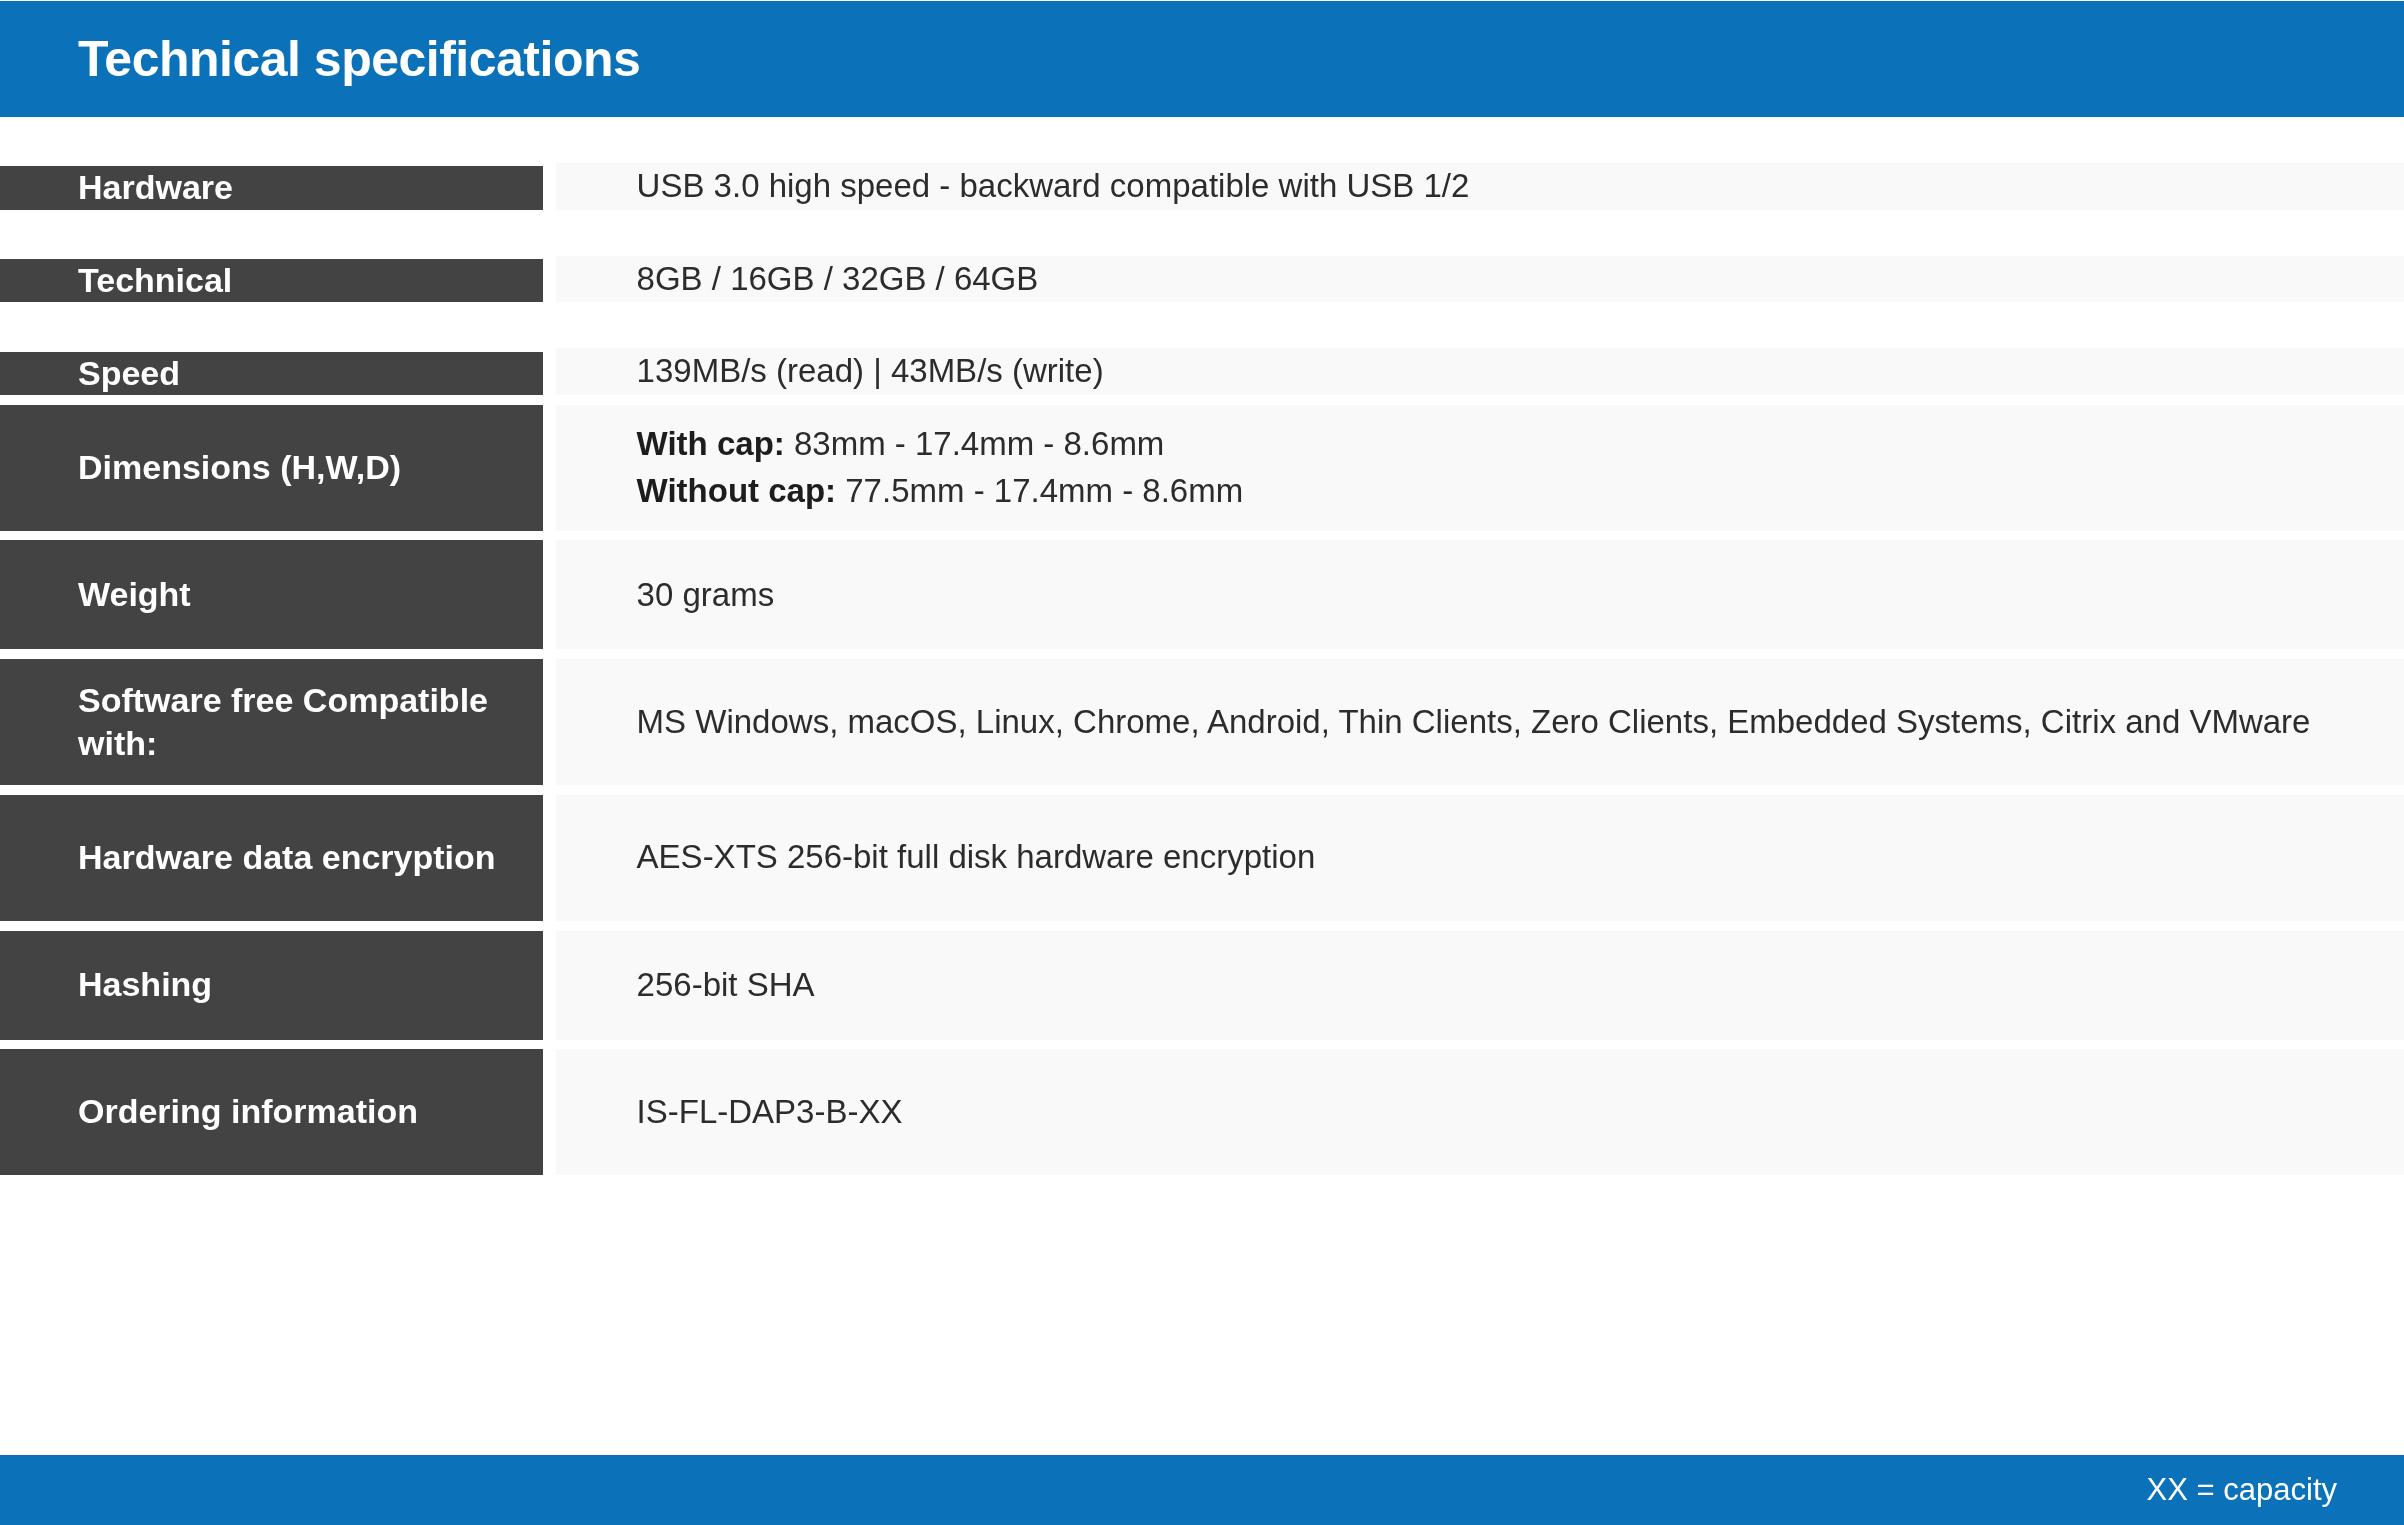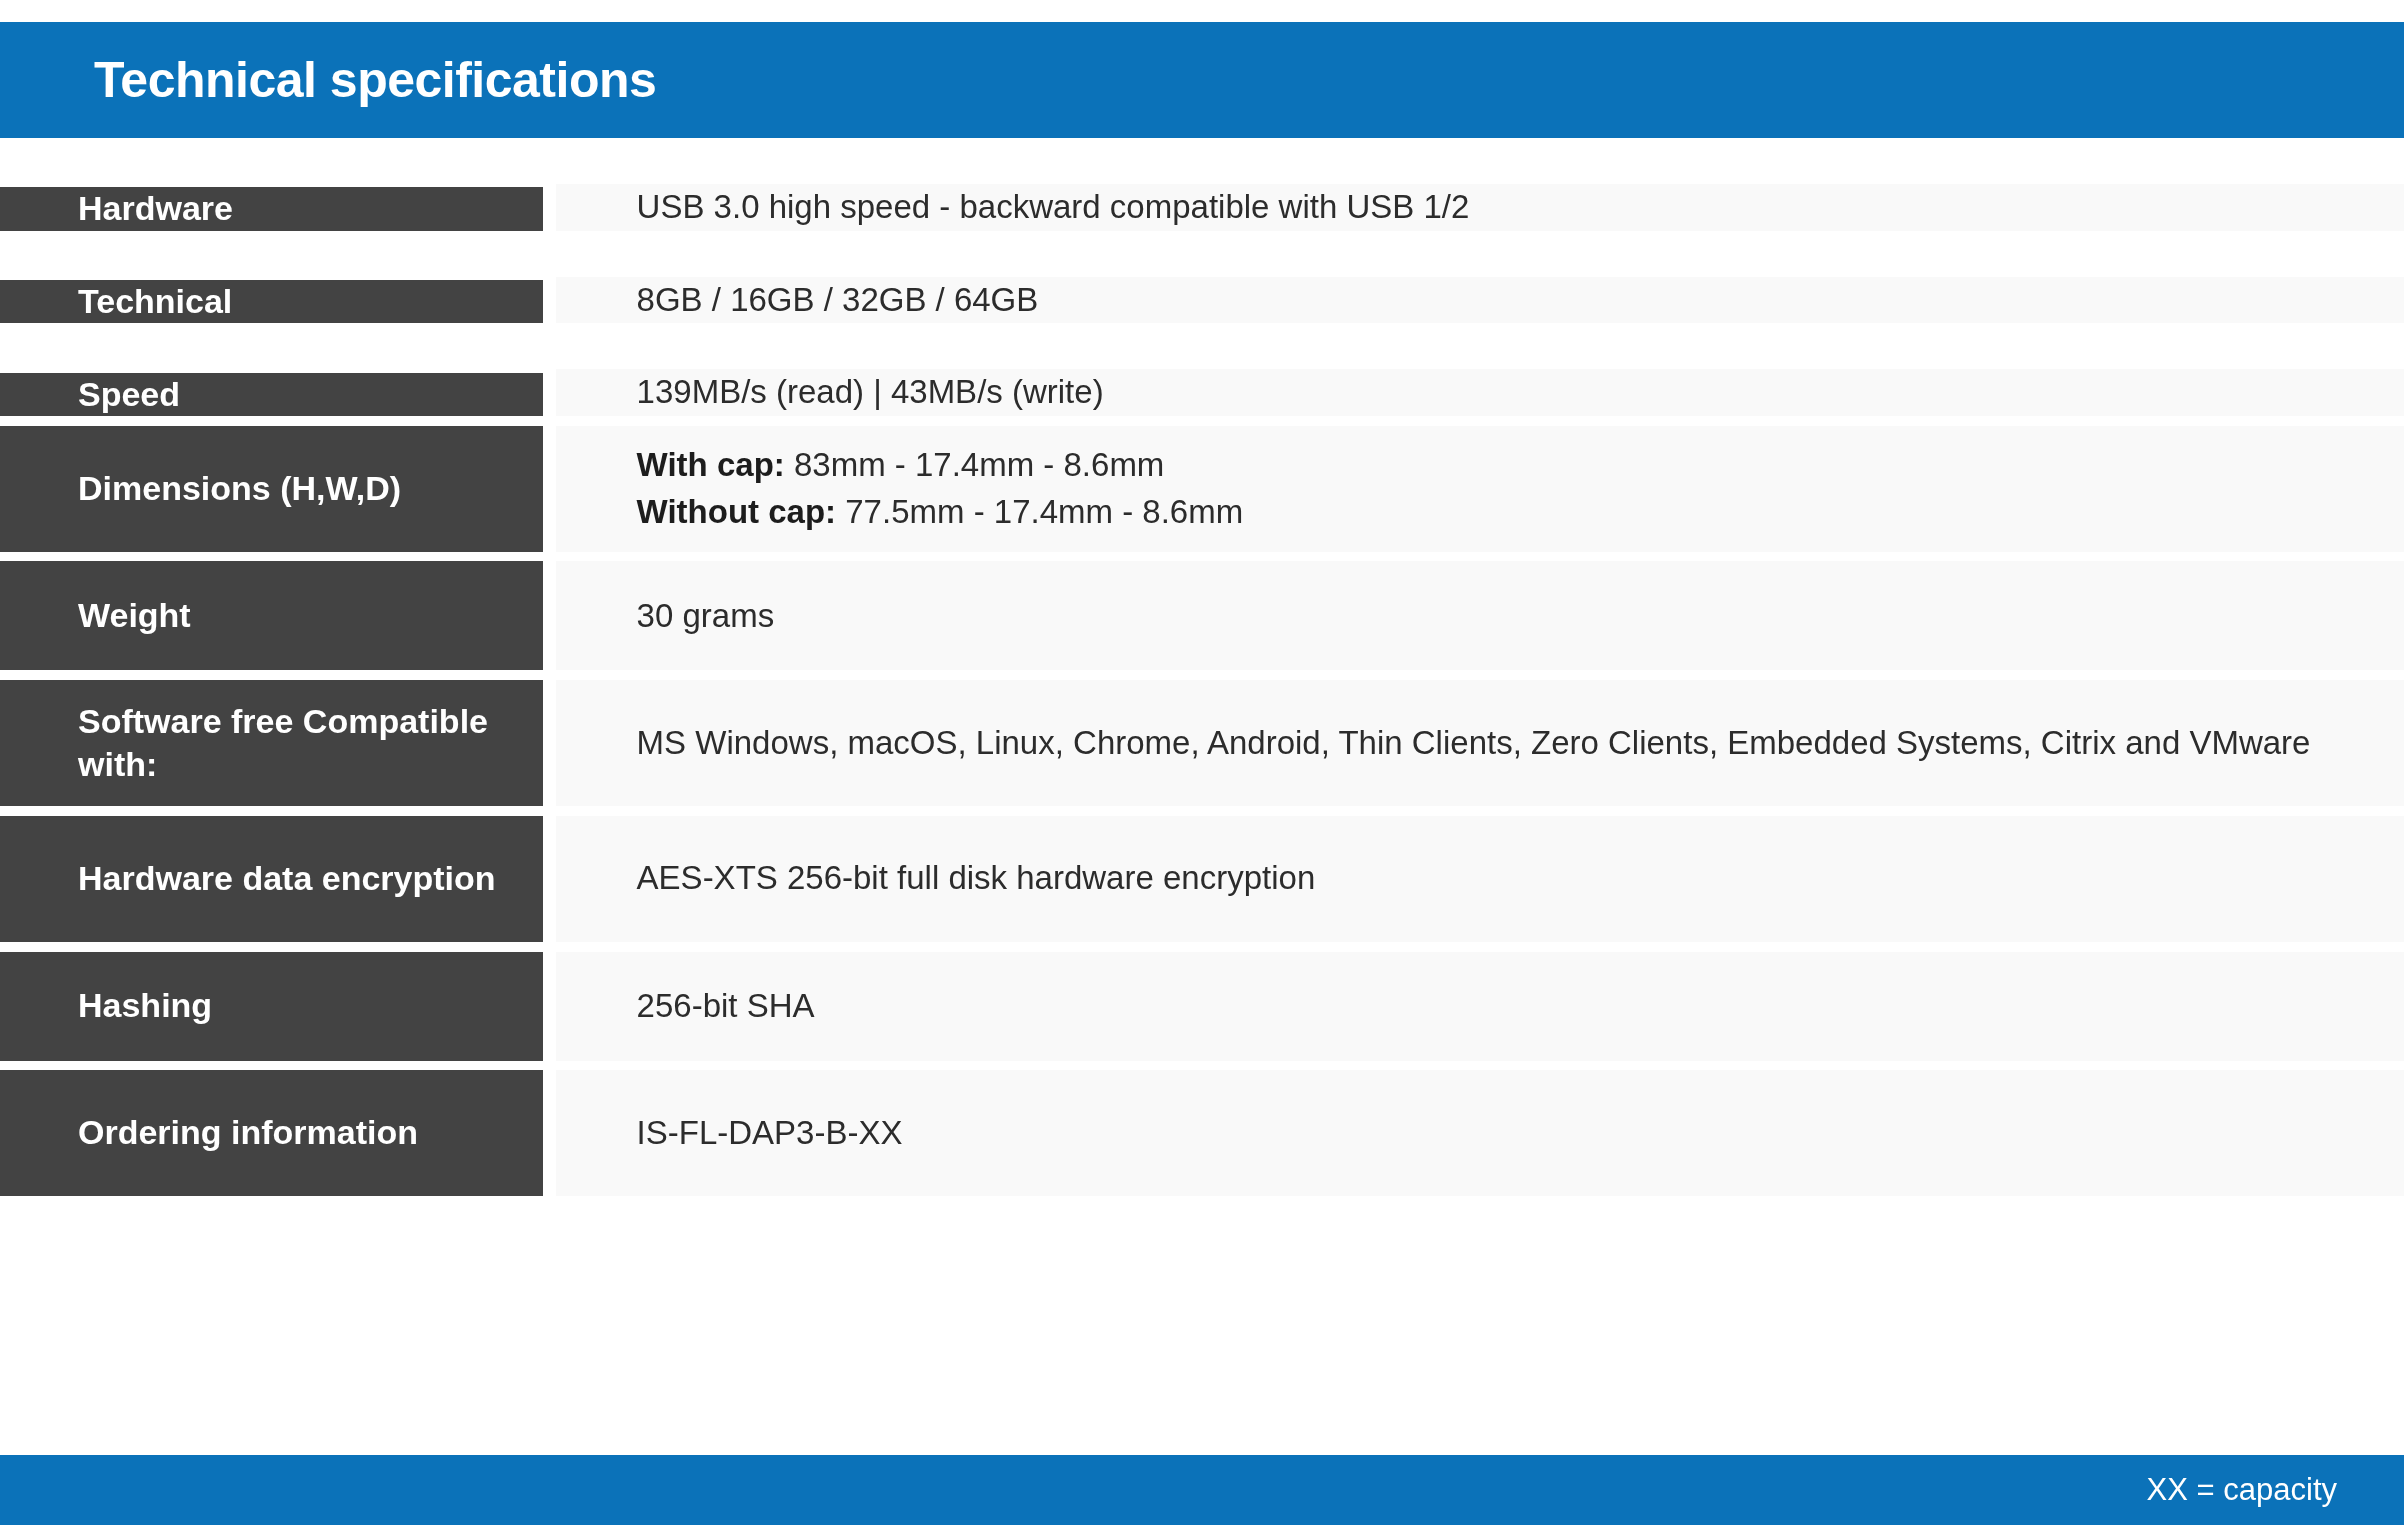--- a/index.html
+++ b/index.html
@@ -19,26 +19,25 @@
     width: 2405px;
     height: 1525px;
     box-sizing: border-box;
     display: flex;
     flex-direction: column;
   }
 
   
   .sheet-header {
     height: 116px;
-    margin-top: 22px;
+    margin-top: 1px;
     background: #0b72b9;
     display: flex;
     align-items: center;
     flex: 0 0 auto;
-    padding-left: 16px;
   }
   .sheet-header-title {
     color: #ffffff;
     font-size: 50px;
     font-weight: bold;
     letter-spacing: -0.5px;
     padding-left: 78px;
   }
 
   

